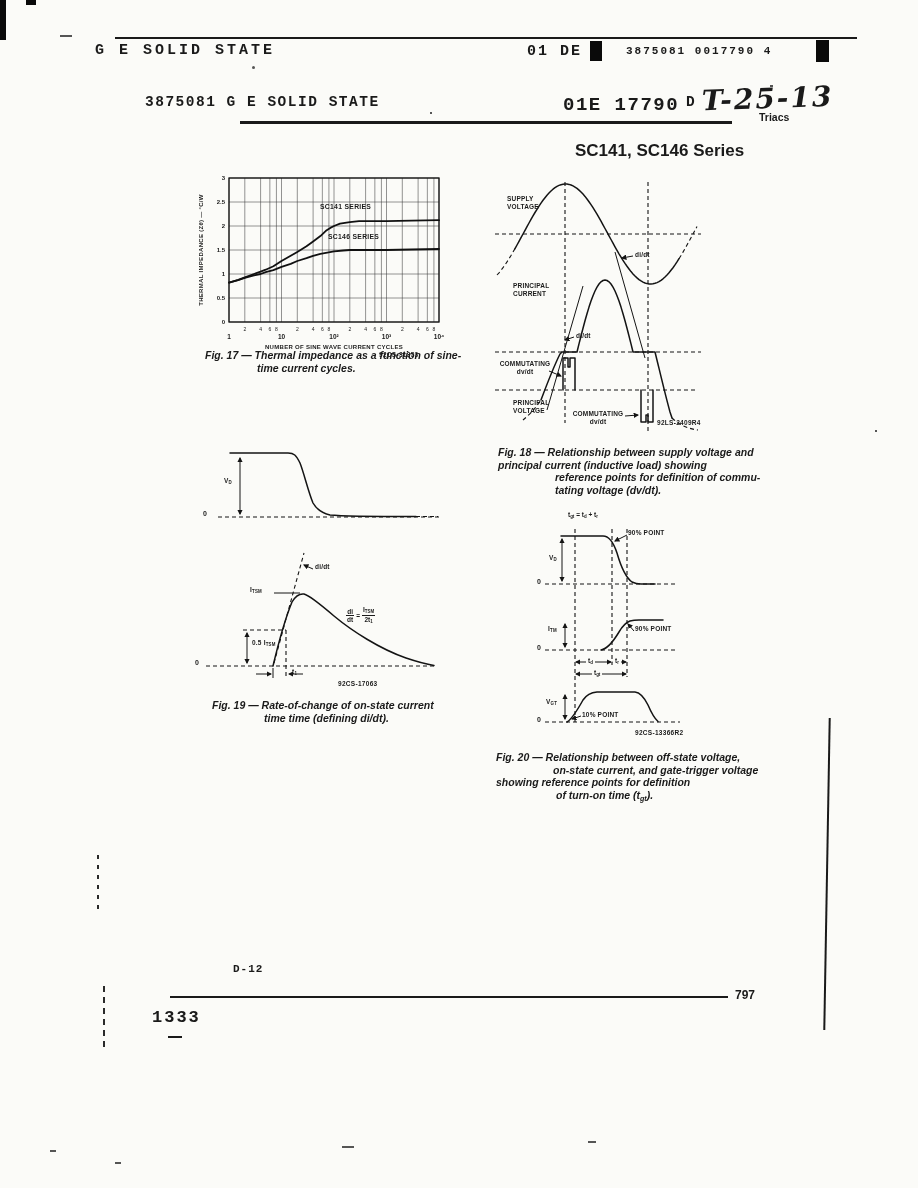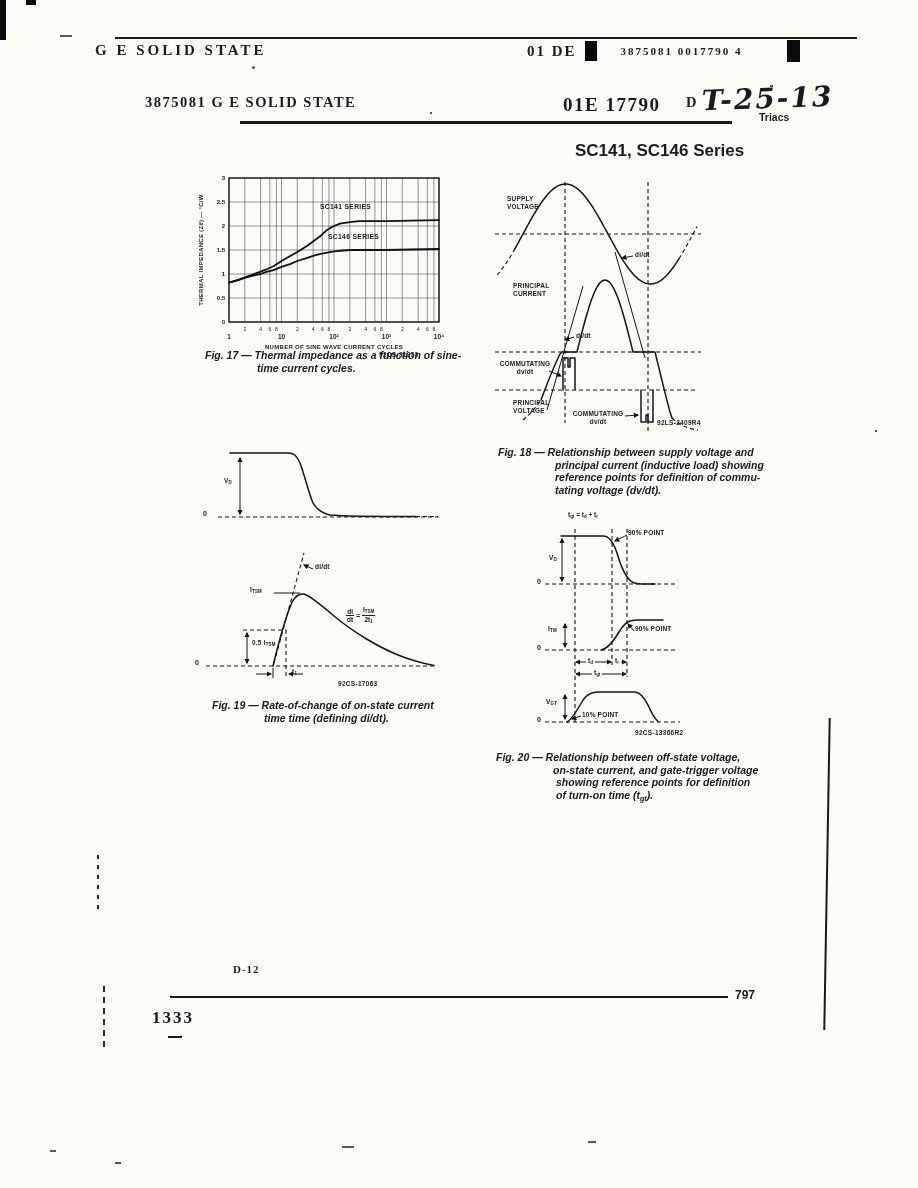--- a/index.html
+++ b/index.html
@@ -1,19 +1,19 @@
 <!DOCTYPE html>
 <html><head>
 <meta charset="utf-8">
 <style>
   html,body{margin:0;padding:0;background:#e8e8e6;}
   .page{position:relative;width:918px;height:1188px;background:#fbfbf8;color:#1a1a1a;
         font-family:"Liberation Sans",sans-serif;overflow:hidden;margin:0 auto;}
   .abs{position:absolute;}
-  .mono{font-family:Liberation Serif, serif;font-weight:bold;text-align:right;}
+  .mono{font-family:Liberation Mono, monospace;font-weight:bold;text-align:right;}
   .blackbox{position:absolute;background:#0a0a0a;}
   .rule{position:absolute;background:#1a1a1a;}
   .artifact{position:absolute;background:#555;}
   .handwrit{font-family:"DejaVu Serif",serif;font-style:italic;font-weight:bold;
             font-size:28px;letter-spacing:2px;transform:rotate(-2deg);}
   .fig{position:absolute;}
   .fig svg{position:absolute;left:0;top:0;}
   .wlbl{position:absolute;font-size:6.5px;font-weight:bold;line-height:7.5px;
         white-space:pre-line;letter-spacing:.2px;}
   .ctr{text-align:center;}
@@ -186,21 +186,21 @@
     <div class="wlbl ctr" style="left:14px;top:192px;width:56px;">COMMUTATING
 dv/dt</div>
     <div class="wlbl" style="left:30px;top:231px;">PRINCIPAL
 VOLTAGE</div>
     <div class="wlbl ctr" style="left:86px;top:242px;width:58px;">COMMUTATING
 dv/dt</div>
     <div class="code" style="left:174px;top:251px;">92LS-2409R4</div>
   </div>
   <div class="cap" style="left:498px;top:446px;width:300px;">
     <div>Fig. 18 — Relationship between supply voltage and</div>
-    <div style="margin-left:57px;">principal current (inductive load) showing</div>
+    <div style="">principal current (inductive load) showing</div>
     <div style="margin-left:57px;">reference points for definition of commu-</div>
     <div style="margin-left:57px;">tating voltage (dv/dt).</div>
   </div>
 
   <div class="fig" style="left:190px;top:425px;width:252px;height:270px;">
     <svg id="svg19" width="252" height="270">
         <defs>
           <marker id="ah19" viewBox="0 0 10 10" refX="8" refY="5" markerWidth="5.5" markerHeight="5.5" orient="auto-start-reverse">
             <path d="M0,0 L10,5 L0,10 Z" fill="#141414"></path>
           </marker>
@@ -283,21 +283,21 @@
     <div class="dimlbl" style="left:78px;top:152px;"><span>t</span><sub>r</sub></div>
     <div class="dimlbl" style="left:57px;top:164px;"><span>t</span><sub>gt</sub></div>
     <div class="wlbl" style="left:11px;top:193px;"><span>V</span><sub>GT</sub></div>
     <div class="wlbl" style="left:47px;top:206px;">10% POINT</div>
     <div class="zero" style="left:2px;top:211px;">0</div>
     <div class="code" style="left:100px;top:224px;">92CS-13366R2</div>
   </div>
   <div class="cap" style="left:496px;top:751px;width:300px;">
     <div>Fig. 20 — Relationship between off-state voltage,</div>
     <div style="margin-left:57px;">on-state current, and gate-trigger voltage</div>
-    <div style="margin-left:60px;">showing reference points for definition</div>
+    <div style="">showing reference points for definition</div>
     <div style="margin-left:60px;"><span>of turn-on time (t</span><sub>gt</sub><span>).</span></div>
   </div>
 
   <div class="rule" style="left:170px;top:996px;width:558px;height:2px;"></div>
   <div class="abs" style="left:735px;top:988px;font-size:12px;font-weight:bold;">797</div>
   <div class="abs mono" style="left:152px;top:1008px;font-size:17px;letter-spacing:2px;">1333</div>
   <div class="rule" style="left:168px;top:1036px;width:14px;height:2px;"></div>
   <div class="abs mono" style="left:233px;top:963px;font-size:11px;letter-spacing:1px;">D-12</div>
 </div>
 

